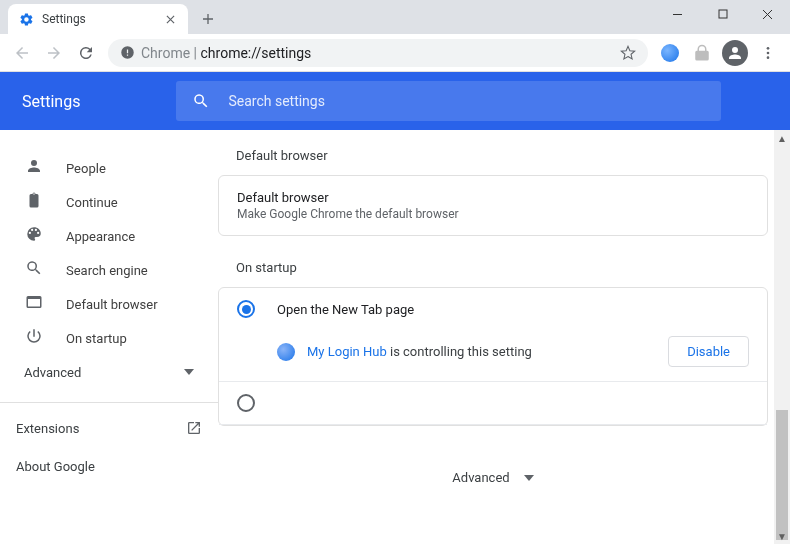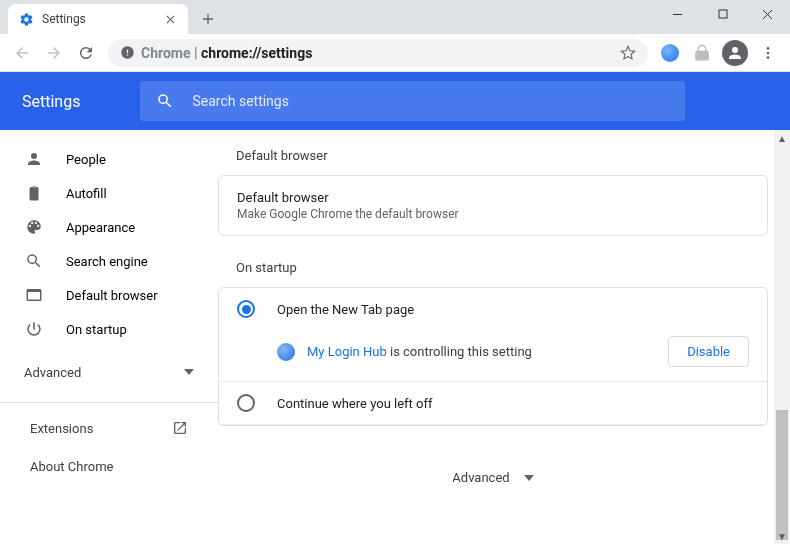--- a/index.html
+++ b/index.html
@@ -13,45 +13,45 @@
   .tab .close { width: 16px; height: 16px; display: flex; align-items: center; justify-content: center; color: #5f6368; font-size: 14px; }
   .newtab { width: 28px; height: 28px; display: flex; align-items: center; justify-content: center; color: #5f6368; font-size: 18px; margin-left: 6px; margin-bottom: 1px; }
   .win-controls { position: absolute; right: 0; top: 0; display: flex; height: 28px; }
   .win-btn { width: 45px; display: flex; align-items: center; justify-content: center; color: #333; }
   
   .toolbar { height: 38px; background: #fff; display: flex; align-items: center; padding: 0 6px; border-bottom: 1px solid #e0e0e0; }
   .tb-btn { width: 32px; height: 32px; display: flex; align-items: center; justify-content: center; color: #5f6368; border-radius: 50%; }
   .tb-btn.disabled { color: #bdc1c6; }
   .omnibox { flex: 1; height: 28px; background: #f1f3f4; border-radius: 14px; display: flex; align-items: center; padding: 0 12px; margin: 0 6px; }
   .omnibox .secure { color: #5f6368; font-size: 13px; margin-right: 6px; display: flex; align-items: center; }
-  .omnibox .url { font-size: 14px; color: #202124; font-weight: bold; }
+  .omnibox .url { font-size: 14px; color: #202124; }
   .omnibox .url .grey { color: #80868b; }
   .omnibox .star { margin-left: auto; color: #5f6368; }
   .ext-icon { width: 28px; height: 28px; display: flex; align-items: center; justify-content: center; margin: 0 2px; }
   .ext-icon .circle { width: 18px; height: 18px; border-radius: 50%; }
   .avatar { width: 26px; height: 26px; border-radius: 50%; background: #5f6368; display: flex; align-items: center; justify-content: center; margin: 0 4px; }
   
   
   .content { height: calc(544px - 34px - 38px); display: flex; flex-direction: column; position: relative; }
   
   .blue-header { height: 58px; background: #2962ea; display: flex; align-items: center; padding: 0 22px; }
   .blue-header .title { color: #fff; font-size: 16px; }
-  .search-wrap { flex: 1; max-width: 545px; margin-left: 60px; height: 40px; background: rgba(255,255,255,0.15); border-radius: 3px; display: flex; align-items: center; padding: 0 16px; }
+  .search-wrap { flex: 1; max-width: 545px; margin-left: 96px; height: 40px; background: rgba(255,255,255,0.15); border-radius: 3px; display: flex; align-items: center; padding: 0 16px; }
   .search-wrap .sicon { color: #fff; margin-right: 18px; }
   .search-wrap input { background: transparent; border: none; outline: none; color: #fff; font-size: 14px; flex: 1; }
   .search-wrap input::placeholder { color: rgba(255,255,255,0.85); }
   
   .main { flex: 1; display: flex; position: relative; overflow: hidden; }
   .sidebar { width: 218px; padding: 12px 0; }
-  .nav-item { height: 34px; display: flex; align-items: center; padding: 0 24px; font-size: 13px; color: #000000; cursor: pointer; }
+  .nav-item { height: 34px; display: flex; align-items: flex-end; padding: 0 24px; font-size: 13px; color: #404040; cursor: pointer; }
   .nav-item .nicon { width: 20px; height: 20px; margin-right: 22px; color: #5f6368; display: flex; align-items: center; justify-content: center; }
   .adv-row { height: 40px; display: flex; align-items: center; padding: 0 24px; font-size: 13px; color: #3c4043; cursor: pointer; margin-top: 6px; }
   .adv-row .chev { margin-left: auto; color: #5f6368; }
   .sep { height: 1px; background: #e0e0e0; margin: 10px 0 6px 0; }
-  .ext-row { height: 38px; display: flex; align-items: center; padding: 0 30px; font-size: 13px; color: #3c4043; cursor: pointer; }
+  .ext-row { height: 38px; display: flex; align-items: center; padding: 0 16px; font-size: 13px; color: #3c4043; cursor: pointer; }
   .ext-row .launch { margin-left: auto; color: #5f6368; }
   
   .page { flex: 1; padding: 18px 22px 0 0; overflow: hidden; }
   .section-title { font-size: 13px; color: #3c4043; margin-bottom: 12px; padding-left: 18px; }
   .card { border: 1px solid #e0e0e0; border-radius: 6px; background: #fff; margin-bottom: 24px; }
   .card-row { padding: 14px 18px; display: flex; align-items: center; }
   .card-row .txt .t1 { font-size: 13px; color: #202124; margin-bottom: 2px; }
   .card-row .txt .t2 { font-size: 12px; color: #5f6368; }
   .outline-btn { margin-left: auto; border: 1px solid #dadce0; background: #fff; color: #1a73e8; font-size: 13px; padding: 7px 18px; border-radius: 4px; cursor: pointer; }
   
@@ -188,21 +188,21 @@
             </svg>
           </span>
           <span>People</span>
         </div>
       <div class="nav-item">
           <span class="nicon">
             <svg width="18" height="18" viewBox="0 0 24 24">
               <path fill="#5f6368" d="M16 4h-2a2 2 0 0 0-4 0H8a2 2 0 0 0-2 2v14a2 2 0 0 0 2 2h8a2 2 0 0 0 2-2V6a2 2 0 0 0-2-2m-4-1a1 1 0 1 1-1 1 1 1 0 0 1 1-1"></path>
             </svg>
           </span>
-          <span>Autofill</span>
+          <span>Continue</span>
         </div>
       <div class="nav-item">
           <span class="nicon">
             <svg width="18" height="18" viewBox="0 0 24 24">
               <path fill="#5f6368" d="M12 3a9 9 0 0 0 0 18 1.5 1.5 0 0 0 1.5-1.5 1.5 1.5 0 0 0-.42-1.05A1.5 1.5 0 0 1 14.5 16H16a5 5 0 0 0 5-5c0-4.42-4-8-9-8M6.5 12A1.5 1.5 0 1 1 8 10.5 1.5 1.5 0 0 1 6.5 12m3-4A1.5 1.5 0 1 1 11 6.5 1.5 1.5 0 0 1 9.5 8m5 0A1.5 1.5 0 1 1 16 6.5 1.5 1.5 0 0 1 14.5 8m3 4A1.5 1.5 0 1 1 19 10.5 1.5 1.5 0 0 1 17.5 12"></path>
             </svg>
           </span>
           <span>Appearance</span>
         </div>
       <div class="nav-item">
@@ -240,21 +240,21 @@
       <div class="sep"></div>
       <div class="ext-row">
           <span>Extensions</span>
           <span class="launch">
             <svg width="16" height="16" viewBox="0 0 24 24">
               <path fill="#5f6368" d="M19 19H5V5h7V3H5a2 2 0 0 0-2 2v14a2 2 0 0 0 2 2h14a2 2 0 0 0 2-2v-7h-2zM14 3v2h3.59l-9.83 9.83 1.41 1.41L19 6.41V10h2V3z"></path>
             </svg>
           </span>
         </div>
       <div class="ext-row">
-          <span>About Chrome</span>
+          <span>About Google</span>
         </div>
     </div>
 
     <div class="page">
       <div class="section-title">Default browser</div>
       <div class="card">
         <div class="card-row">
           <div class="txt">
             <div class="t1">Default browser</div>
             <div class="t2">Make Google Chrome the default browser</div>
@@ -269,21 +269,20 @@
           <span class="radio-label">Open the New Tab page</span>
         </div>
         <div class="ext-notice">
           <span class="eicon"></span>
           <span><span class="link">My Login Hub</span><span class="rest"> is controlling this setting</span></span>
           <button class="outline-btn">Disable</button>
         </div>
         <div class="rsep"></div>
         <div class="radio-row">
           <span class="radio"></span>
-          <span class="radio-label">Continue where you left off</span>
         </div>
         <div class="rsep"></div>
       </div>
 
       <div class="adv-footer">
         <span>Advanced</span>
         <span>
             <svg width="10" height="6" viewBox="0 0 10 6">
               <path fill="#5f6368" d="M0 0l5 6 5-6z"></path>
             </svg>

